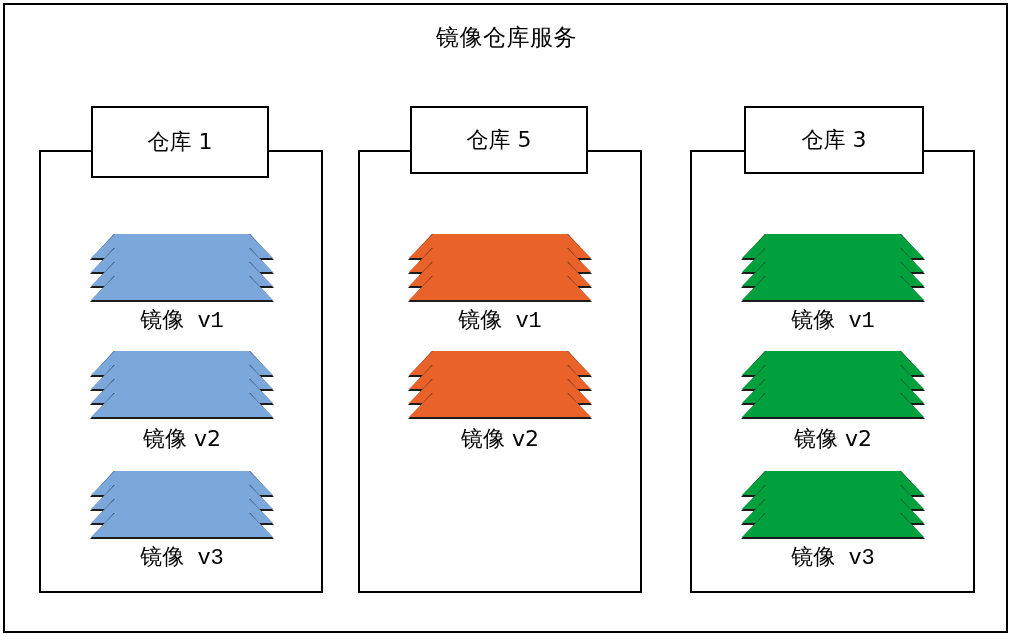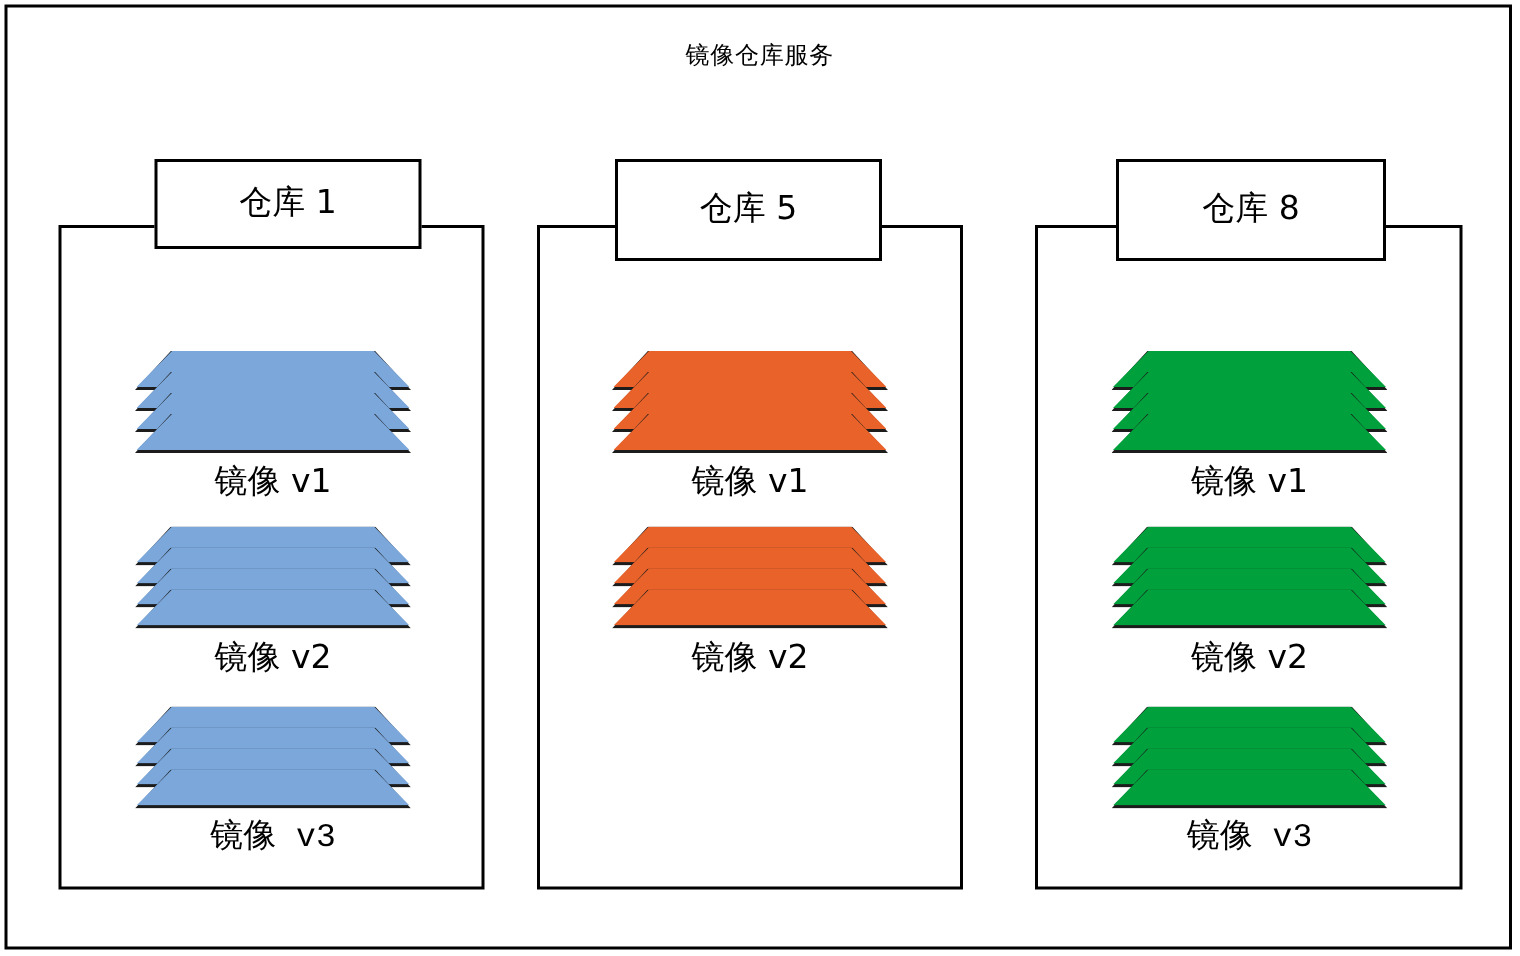--- a/index.html
+++ b/index.html
@@ -30,21 +30,21 @@
     box-sizing: border-box;
     background: #ffffff;
   }
   
   .diagram-title {
     position: absolute;
     left: 0;
     top: 22px;
     width: 1013px;
     text-align: center;
-    font-size: 16px;
+    font-size: 23px;
     line-height: 30px;
     letter-spacing: 0.5px;
     color: #000000;
     white-space: nowrap;
   }
   
   .repo {
     position: absolute;
     box-sizing: border-box;
     border: 2px solid #000000;
@@ -62,21 +62,21 @@
     background: #ffffff;
     display: flex;
     align-items: center;
     justify-content: center;
     font-size: 22px;
     line-height: 26px;
     color: #000000;
     white-space: nowrap;
     z-index: 5;
   }
-  .head-1 { left: 103px;  top: 106px; width: 178px; height: 60px; }
+  .head-1 { left: 91px;  top: 106px; width: 178px; height: 72px; }
   .head-2 { left: 410px; top: 106px; width: 178px; height: 68px; }
   .head-3 { left: 744px; top: 106px; width: 180px; height: 68px; }
 
   
   .image-group {
     position: absolute;
     width: 200px;
     height: 110px;
   }
   .stack {
@@ -116,21 +116,21 @@
     font-size: 22px;
     line-height: 28px;
     color: #000000;
     white-space: nowrap;
   }
 
   
   .g-c1 { left: 82px; }
   .g-c2 { left: 400px; }
   .g-c3 { left: 733px; }
-  .g-r1 { top: 234px; }
+  .g-r1 { top: 234px; font-family: Liberation Mono, monospace; }
   .g-r2 { top: 351px; }
   .g-r3 { top: 471px; font-family: Liberation Mono, monospace; }
 </style>
 </head>
 <body>
 
 <div id="canvas">
 
   <div class="outer-frame"></div>
 
@@ -206,21 +206,21 @@
       <div class="layer-inner lpos-1" style="background: rgb(232, 98, 42);"></div>
       <div class="layer-edge lpos-2"></div>
       <div class="layer-inner lpos-2" style="background: rgb(232, 98, 42);"></div>
       <div class="layer-edge lpos-3"></div>
       <div class="layer-inner lpos-3" style="background: rgb(232, 98, 42);"></div>
     </div>
     <div class="image-label">镜像 v2</div>
   </div>
 
   <div class="repo repo-3"></div>
-  <div class="repo-header head-3">仓库 8</div>
+  <div class="repo-header head-3">仓库 3</div>
 
   <div class="image-group g-c3 g-r1">
     <div class="stack">
       <div class="layer-edge lpos-0"></div>
       <div class="layer-inner lpos-0" style="background: rgb(0, 160, 60);"></div>
       <div class="layer-edge lpos-1"></div>
       <div class="layer-inner lpos-1" style="background: rgb(0, 160, 60);"></div>
       <div class="layer-edge lpos-2"></div>
       <div class="layer-inner lpos-2" style="background: rgb(0, 160, 60);"></div>
       <div class="layer-edge lpos-3"></div>

